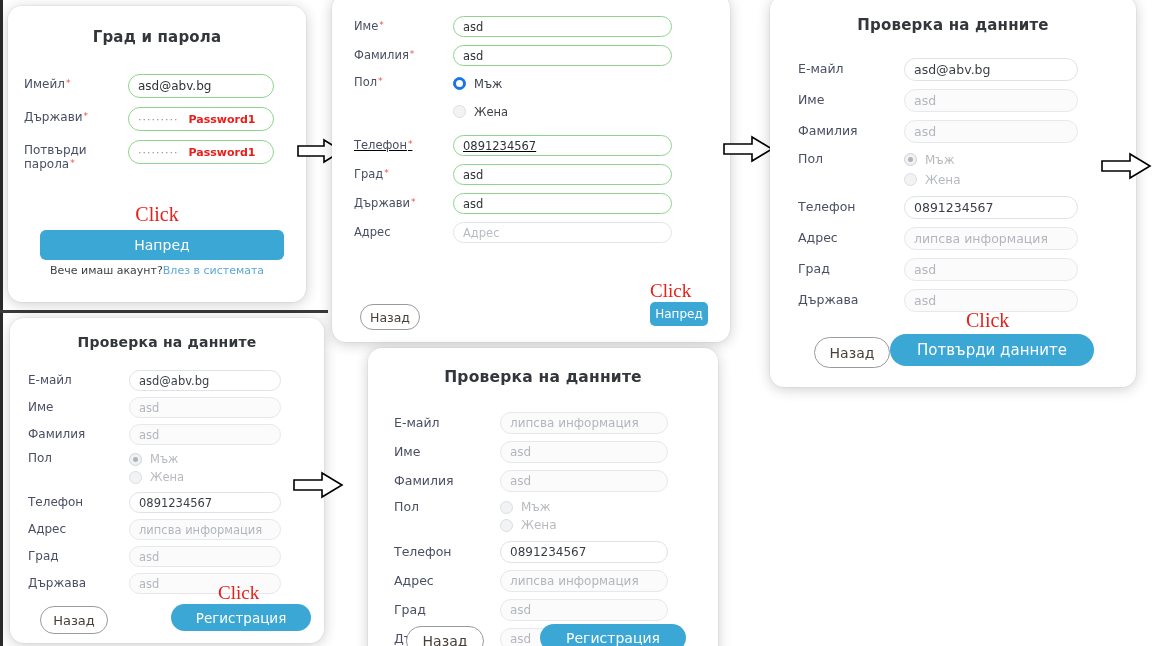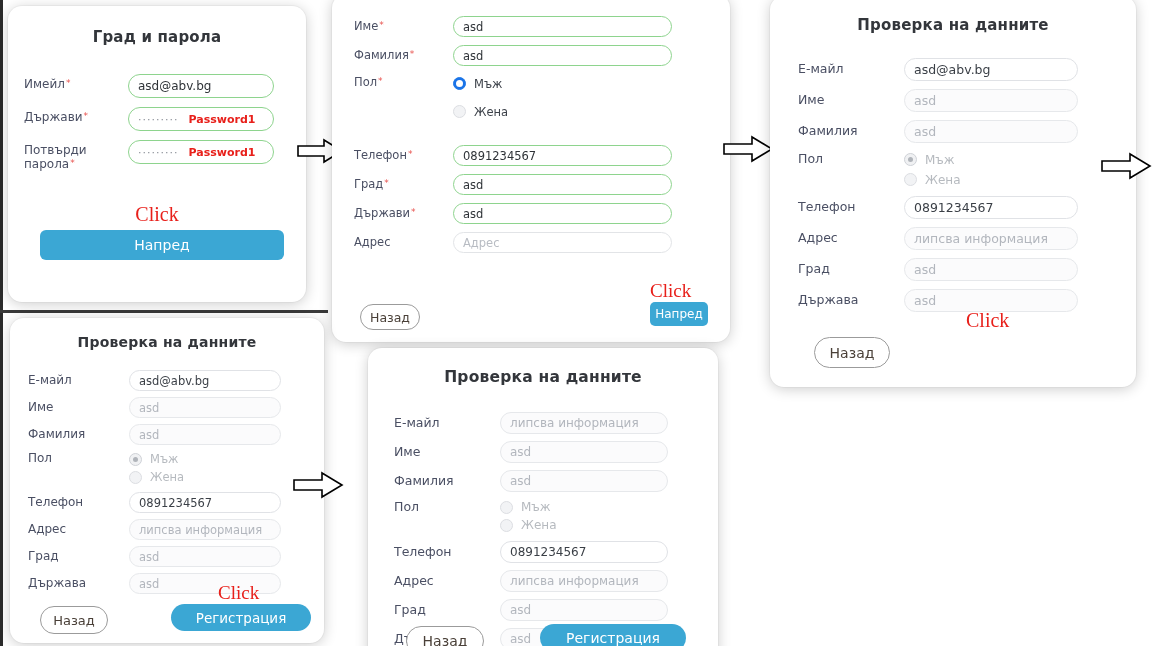--- a/index.html
+++ b/index.html
@@ -134,20 +134,23 @@
           <span class="dots">·········</span>
           <span class="pwd-annot">Password1</span>
         </div>
       </div>
     </div>
 
     <div style="position:absolute;left:0;top:197px;width:298px;text-align:center;color:#e8201b;font-family:'Liberation Serif',serif;font-size:20px;">Click</div>
 
     <div class="btn-wide" style="position:absolute;left:32px;top:224px;width:244px;height:30px;font-size:14px;">Напред</div>
 
+    <div class="acct-line" style="position:absolute;left:0;top:258px;width:298px;font-size:11px;">
+      <span class="acct-q">Вече имаш акаунт?</span><span class="acct-a">Влез в системата</span>
+    </div>
   </div>
 
   <svg class="arrow" style="left:296px;top:138px;" width="48" height="26" viewBox="0 0 48 26">
     <path d="M2 8 H28 V2 L46 13 L28 24 V18 H2 Z" fill="#ffffff" stroke="#000000" stroke-width="1.6"></path>
   </svg>
 
   <div class="card" style="left:332px;top:-6px;width:398px;height:348px;">
 
     <div style="margin-top:22px;padding:0 22px;">
       <div class="row" style="margin-bottom:8px;">
@@ -177,21 +180,21 @@
             <span class="radio on-blue"></span>
             <span class="rtxt" style="font-size:11.5px;">Мъж</span>
           </div>
           <div class="radio-line" style="margin-top:9px;">
             <span class="radio off-grey"></span>
             <span class="rtxt" style="font-size:11.5px;">Жена</span>
           </div>
         </div>
       </div>
 
-      <div class="row" style="margin-bottom:8px;margin-top:24px;">
+      <div class="row" style="margin-bottom:8px;margin-top:14px;text-decoration:underline;">
         <div class="lbl" style="width:92px;font-size:11.5px;">
           <span>Телефон</span><span class="req">*</span>
         </div>
         <div class="fld valid" style="width:219px;height:21px;margin-left:7px;font-size:11.5px;">
           <span>0891234567</span>
         </div>
       </div>
 
       <div class="row" style="margin-bottom:8px;">
         <div class="lbl" style="width:92px;font-size:11.5px;">
@@ -292,20 +295,21 @@
         <div class="fld disabled" style="width:174px;height:23px;margin-left:10px;font-size:12.5px;">
           <span>asd</span>
         </div>
       </div>
     </div>
 
     <div style="position:absolute;left:196px;top:313px;color:#e8201b;font-family:'Liberation Serif',serif;font-size:20px;">Click</div>
 
     <div class="btn-back" style="position:absolute;left:44px;top:341px;width:74px;height:29px;font-size:14px;">Назад</div>
 
+    <div class="btn-primary" style="position:absolute;left:120px;top:338px;width:204px;height:32px;font-size:15px;">Потвърди данните</div>
   </div>
 
   <svg class="arrow" style="left:1100px;top:152px;" width="52" height="28" viewBox="0 0 52 28">
     <path d="M2 9 H30 V2 L50 14 L30 26 V19 H2 Z" fill="#ffffff" stroke="#000000" stroke-width="1.6"></path>
   </svg>
 
   <div class="card" style="left:10px;top:318px;width:314px;height:325px;">
     <div class="card-title" style="margin-top:16px;font-size:14px;">Проверка на данните</div>
 
     <div style="margin-top:20px;padding:0 18px;">

